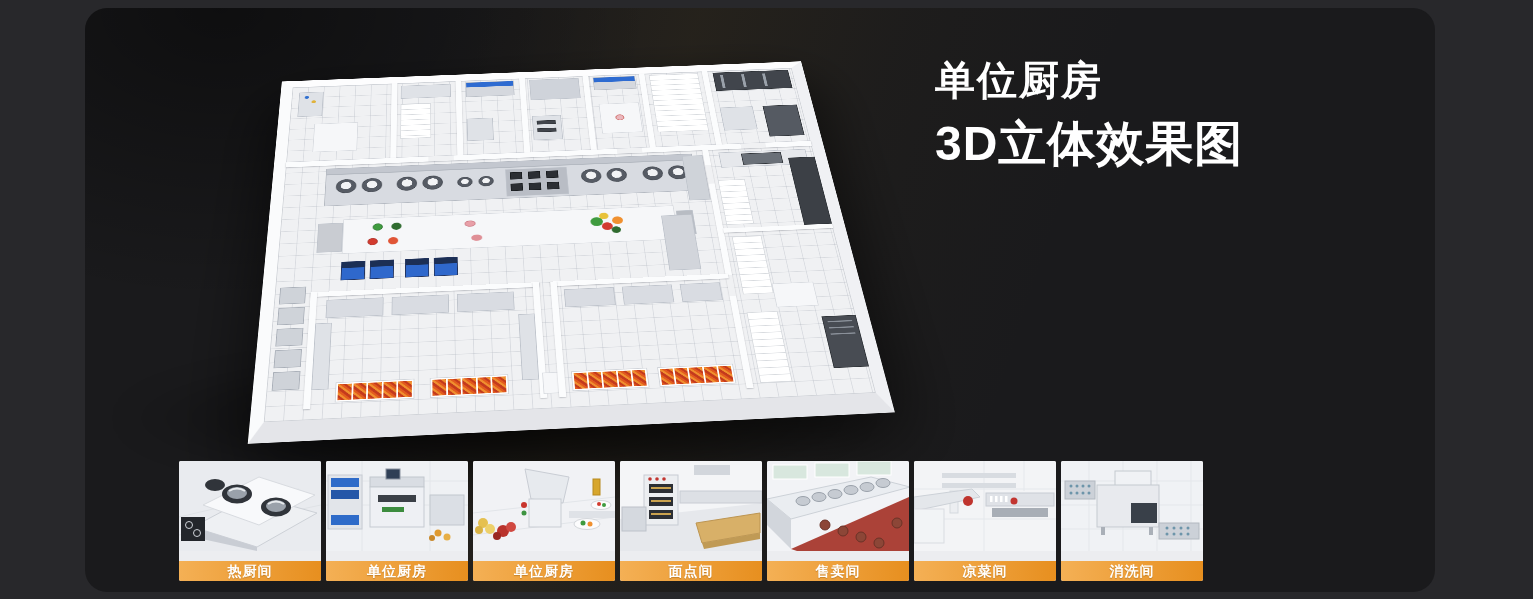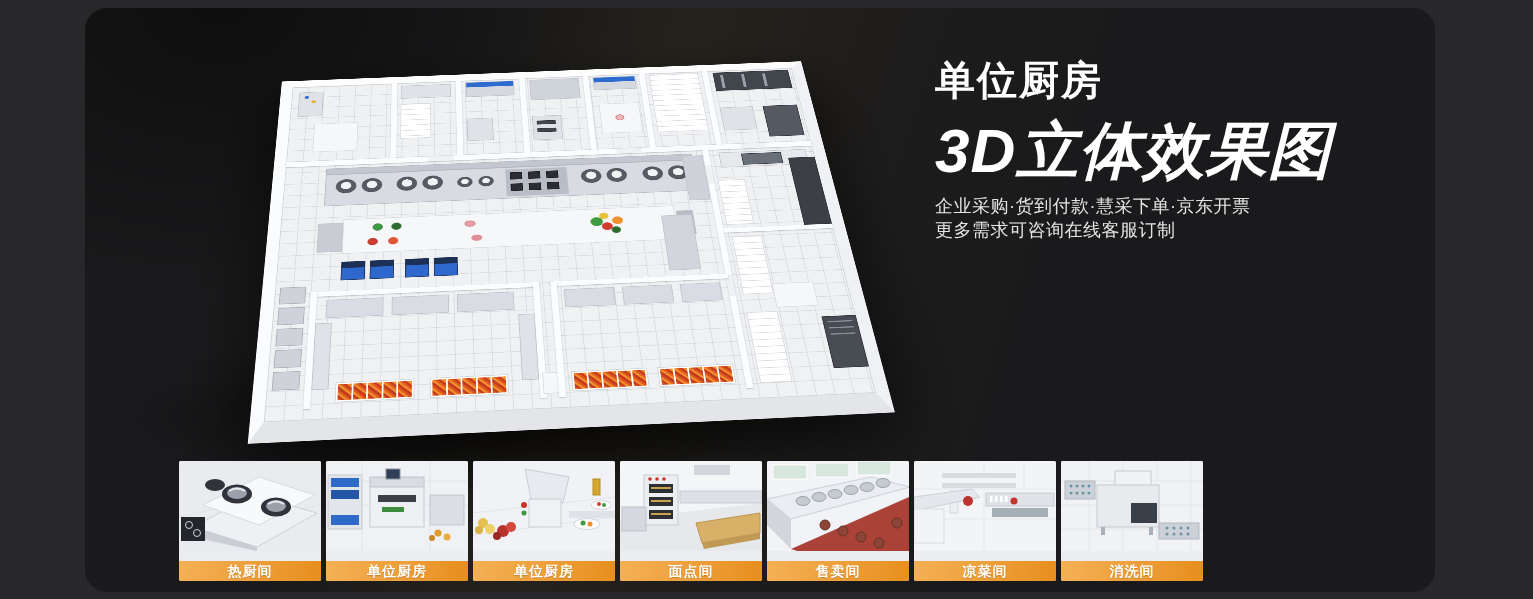--- a/index.html
+++ b/index.html
@@ -45,21 +45,21 @@
     background:linear-gradient(#1c2f55 0 32%, #2f68cc 32% 100%);}
   .tray{background:#fff;border:1px solid #cfd3d9;display:flex;gap:2px;padding:2px;}
   .tray i{flex:1;display:block;
     background:repeating-linear-gradient(45deg,#e25b1e 0 3px,#c43a1d 3px 6px,#f0902f 6px 9px);}
   .cart{background:#cfd3d9;border:1px solid #a9afb8;}
   .dot{border-radius:50%;}
 
   
   .hero-text{position:absolute;left:850px;top:52px;width:470px;color:#fff;}
   .h1a{font-size:40px;line-height:1.0;font-weight:800;letter-spacing:2px;margin:0;}
-  .h1b{font-size:62px;line-height:1.0;font-weight:800;letter-spacing:1px;margin:20px 0 0 0;font-style:italic;}
+  .h1b{font-size:48px;line-height:1.0;font-weight:800;letter-spacing:1px;margin:20px 0 0 0;}
   .sub{font-size:38px;line-height:1.0;font-weight:800;letter-spacing:2px;
     color:var(--accent-orange,#F2A533);margin:48px 0 0 0;}
   .cta{display:inline-block;margin-top:15px;padding:5px 15px;border:none;cursor:pointer;
     background:var(--accent-orange,#F2A533);color:#141414;font-weight:700;font-size:17px;
     border-radius:4px;font-family:inherit;letter-spacing:1px;}
   .note{margin:13px 0 0 0;font-size:18px;line-height:1.33;color:#e4e4e4;letter-spacing:0.5px;}
 
   
   .thumbs{position:absolute;left:94px;top:453px;display:flex;gap:5px;}
   .thumb{position:relative;width:142px;height:120px;border-radius:2px;overflow:hidden;
@@ -224,24 +224,20 @@
       <div class="cart" style="left:6px;top:420px;width:32px;height:28px"></div>
       <div class="cart" style="left:6px;top:454px;width:32px;height:28px"></div>
       <div class="cart" style="left:6px;top:488px;width:32px;height:28px"></div>
       <div class="cart" style="left:6px;top:522px;width:32px;height:28px"></div>
     </div>
   </div>
 
   <div class="hero-text">
     <h1 class="h1a">单位厨房</h1>
     <h1 class="h1b">3D立体效果图</h1>
-    <p class="note">
-      <span>企业采购·货到付款·慧采下单·京东开票</span><br>
-      <span>更多需求可咨询在线客服订制</span>
-    </p>
   </div>
 
   <div class="thumbs">
 
     <div class="thumb">
       <svg viewBox="0 0 142 90">
         <rect width="142" height="90" fill="#e9ebef"></rect>
         <path d="M0 74 L142 44 M0 56 L120 28" stroke="#dfe2e6" stroke-width="1" fill="none"></path>
         <polygon points="14,66 74,34 138,52 78,86" fill="#eef0f3" stroke="#cdd1d7"></polygon>
         <polygon points="24,44 80,16 136,34 80,64" fill="#f8f9fb" stroke="#d8dbe0"></polygon>

